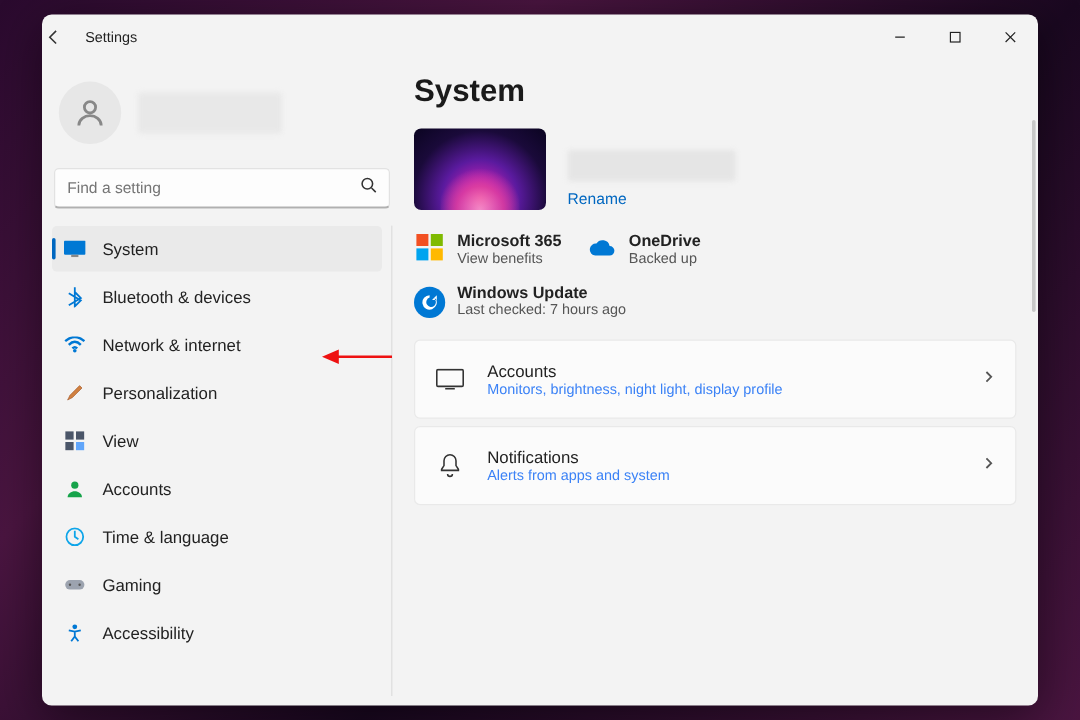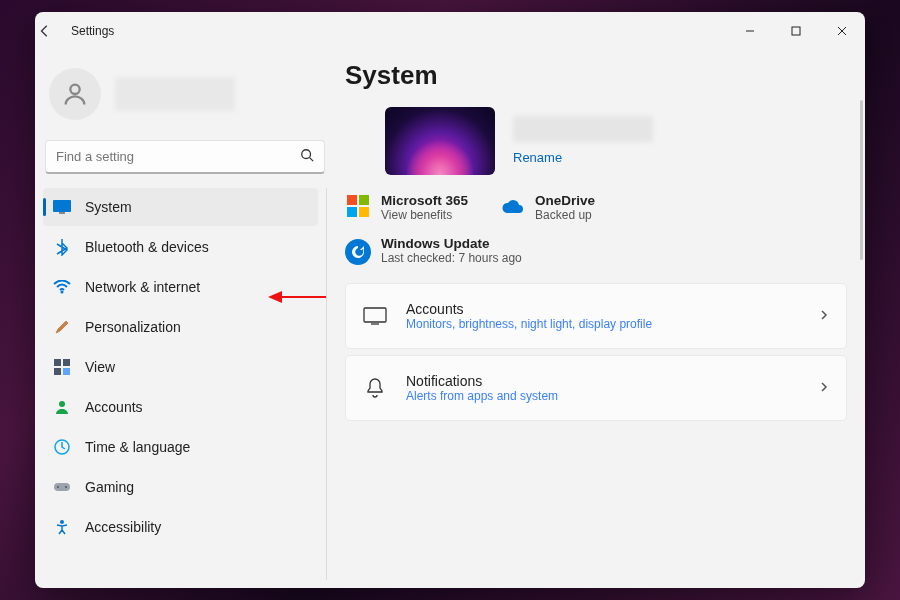--- a/index.html
+++ b/index.html
@@ -132,23 +132,22 @@
   padding: 10px 18px 0 10px;
   overflow-y: auto;
   position: relative;
 }
 .page-title {
   font-size: 26px; font-weight: 600;
   color: #1a1a1a;
   margin-bottom: 16px;
 }
 .device-row {
-  display: flex; align-items: center;
+  display: flex; align-items: flex-end;
   margin-bottom: 18px;
-  margin-left: 40px;
 }
 .device-thumb {
   width: 110px; height: 68px;
   border-radius: 6px;
   background: radial-gradient(circle at 50% 85%, #f04090 0%, #b020b0 18%, #5a1a9e 40%, #1a0a3a 70%, #0a0420 100%);
   position: relative;
 }
 .device-thumb::after {
   content:"";
   position:absolute;
@@ -161,21 +160,21 @@
 }
 .device-info { margin-left: 18px; }
 .device-name {
   width: 140px; height: 26px;
   background: #e5e5e5; filter: blur(2px);
   border-radius: 3px;
   margin-bottom: 6px;
 }
 .rename { font-size: 13px; color: #0067c0; cursor: pointer; }
 .status-row {
-  display: flex; gap: 31px;
+  display: flex; gap: 20px;
   margin-bottom: 14px;
 }
 .status-item {
   display: flex; align-items: flex-start;
 }
 .status-icon {
   width: 26px; height: 26px;
   margin-right: 10px;
   display: flex; align-items: center; justify-content: center;
 }

